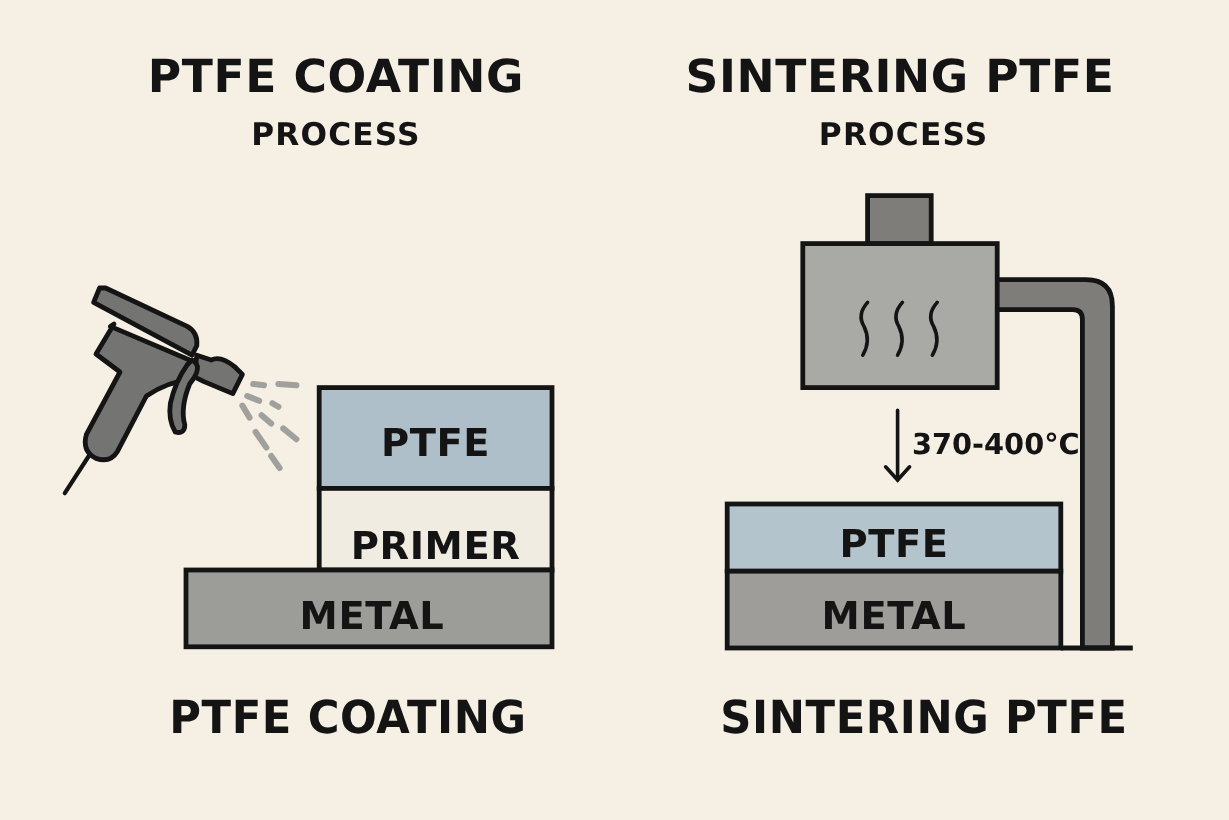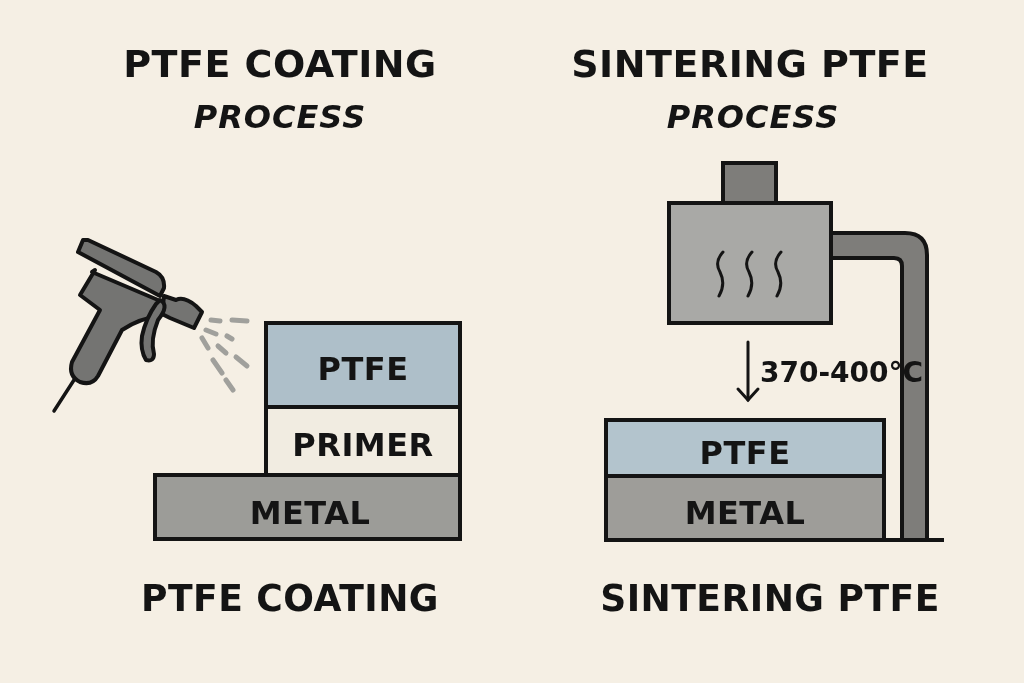--- a/index.html
+++ b/index.html
@@ -5,23 +5,23 @@
     html, body { margin: 0; padding: 0; }
     body {
       width: 1024px; height: 683px; overflow: hidden;
       background: #f5efe4;
       font-family: "DejaVu Sans", sans-serif;
       position: relative;
     }
     .canvas { position: absolute; left: 0; top: 0; width: 1024px; height: 683px; }
     .txt { position: absolute; color: #141414; font-weight: bold; text-align: center; white-space: nowrap; }
     .title { font-size: 38px; letter-spacing: 0.5px; }
-    .subtitle { font-size: 32px; letter-spacing: 1px; font-style: italic; }
+    .subtitle { font-size: 26px; letter-spacing: 1px; }
     .layer-label { font-size: 32px; letter-spacing: 0.5px; }
-    .temp { font-size: 28px; }
+    .temp { font-size: 24px; }
     .caption { font-size: 38px; letter-spacing: 0.5px; transform: scaleX(0.95); }
   </style>
 </head>
 <body>
 
 <svg class="canvas" viewBox="0 0 1024 683" xmlns="http://www.w3.org/2000/svg">
 
   <g stroke="#141414" stroke-width="4" stroke-linejoin="round" stroke-linecap="round">
 
     <line x1="54" y1="411" x2="74" y2="380" stroke-width="3.5" fill="none"></line>
@@ -76,21 +76,21 @@
   <line x1="884" y1="540" x2="944" y2="540" stroke="#141414" stroke-width="4"></line>
 </svg>
 
 <div class="txt title" style="left:90px; top:42px; width:380px;">PTFE COATING</div>
 <div class="txt subtitle" style="left:90px; top:98px; width:380px;">PROCESS</div>
 
 <div class="txt title" style="left:560px; top:42px; width:380px;">SINTERING PTFE</div>
 <div class="txt subtitle" style="left:563px; top:98px; width:380px;">PROCESS</div>
 
 <div class="txt layer-label" style="left:266px; top:350px; width:194px;">PTFE</div>
-<div class="txt layer-label" style="left:266px; top:426px; width:194px;">PRIMER</div>
+<div class="txt layer-label" style="left:266px; top:436px; width:194px;">PRIMER</div>
 <div class="txt layer-label" style="left:155px; top:494px; width:380px; left:120px;">METAL</div>
 
 <div class="txt temp" style="left:760px; top:356px;">370-400°C</div>
 
 <div class="txt layer-label" style="left:606px; top:434px; width:278px;">PTFE</div>
 <div class="txt layer-label" style="left:606px; top:494px; width:278px;">METAL</div>
 
 <div class="txt caption" style="left:90px; top:576px; width:400px;">PTFE COATING</div>
 <div class="txt caption" style="left:570px; top:576px; width:400px;">SINTERING PTFE</div>
 

